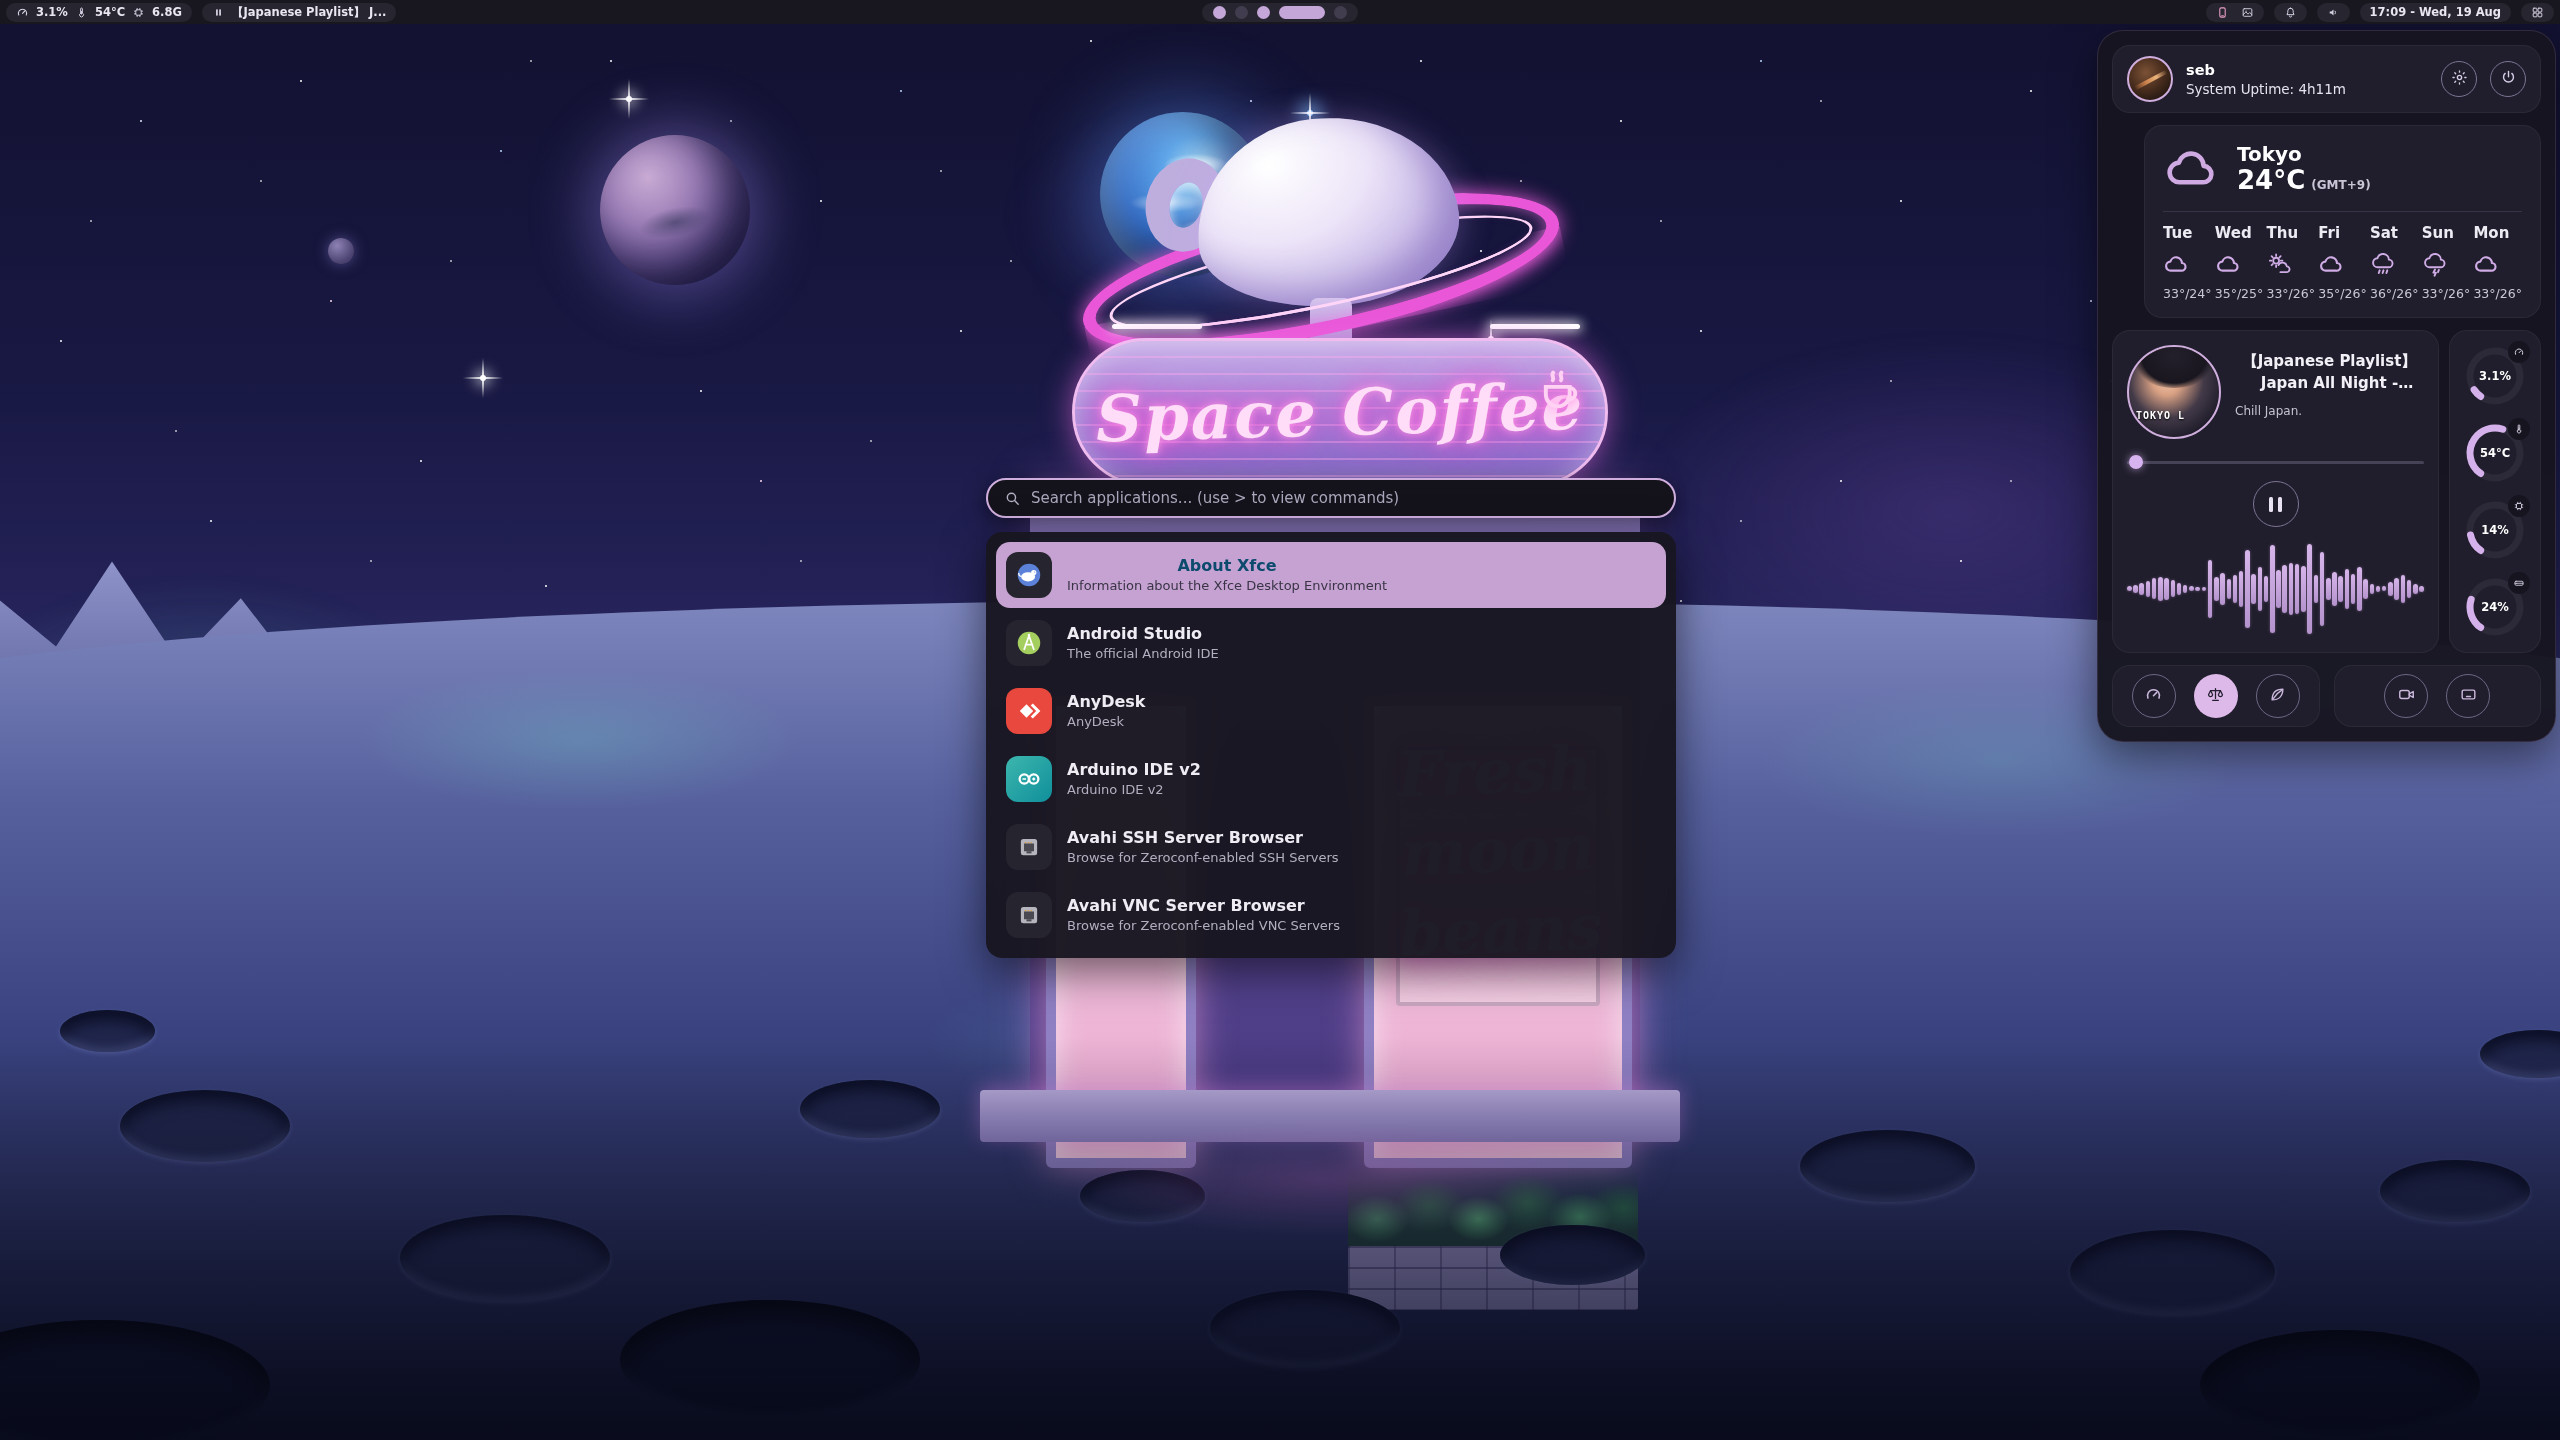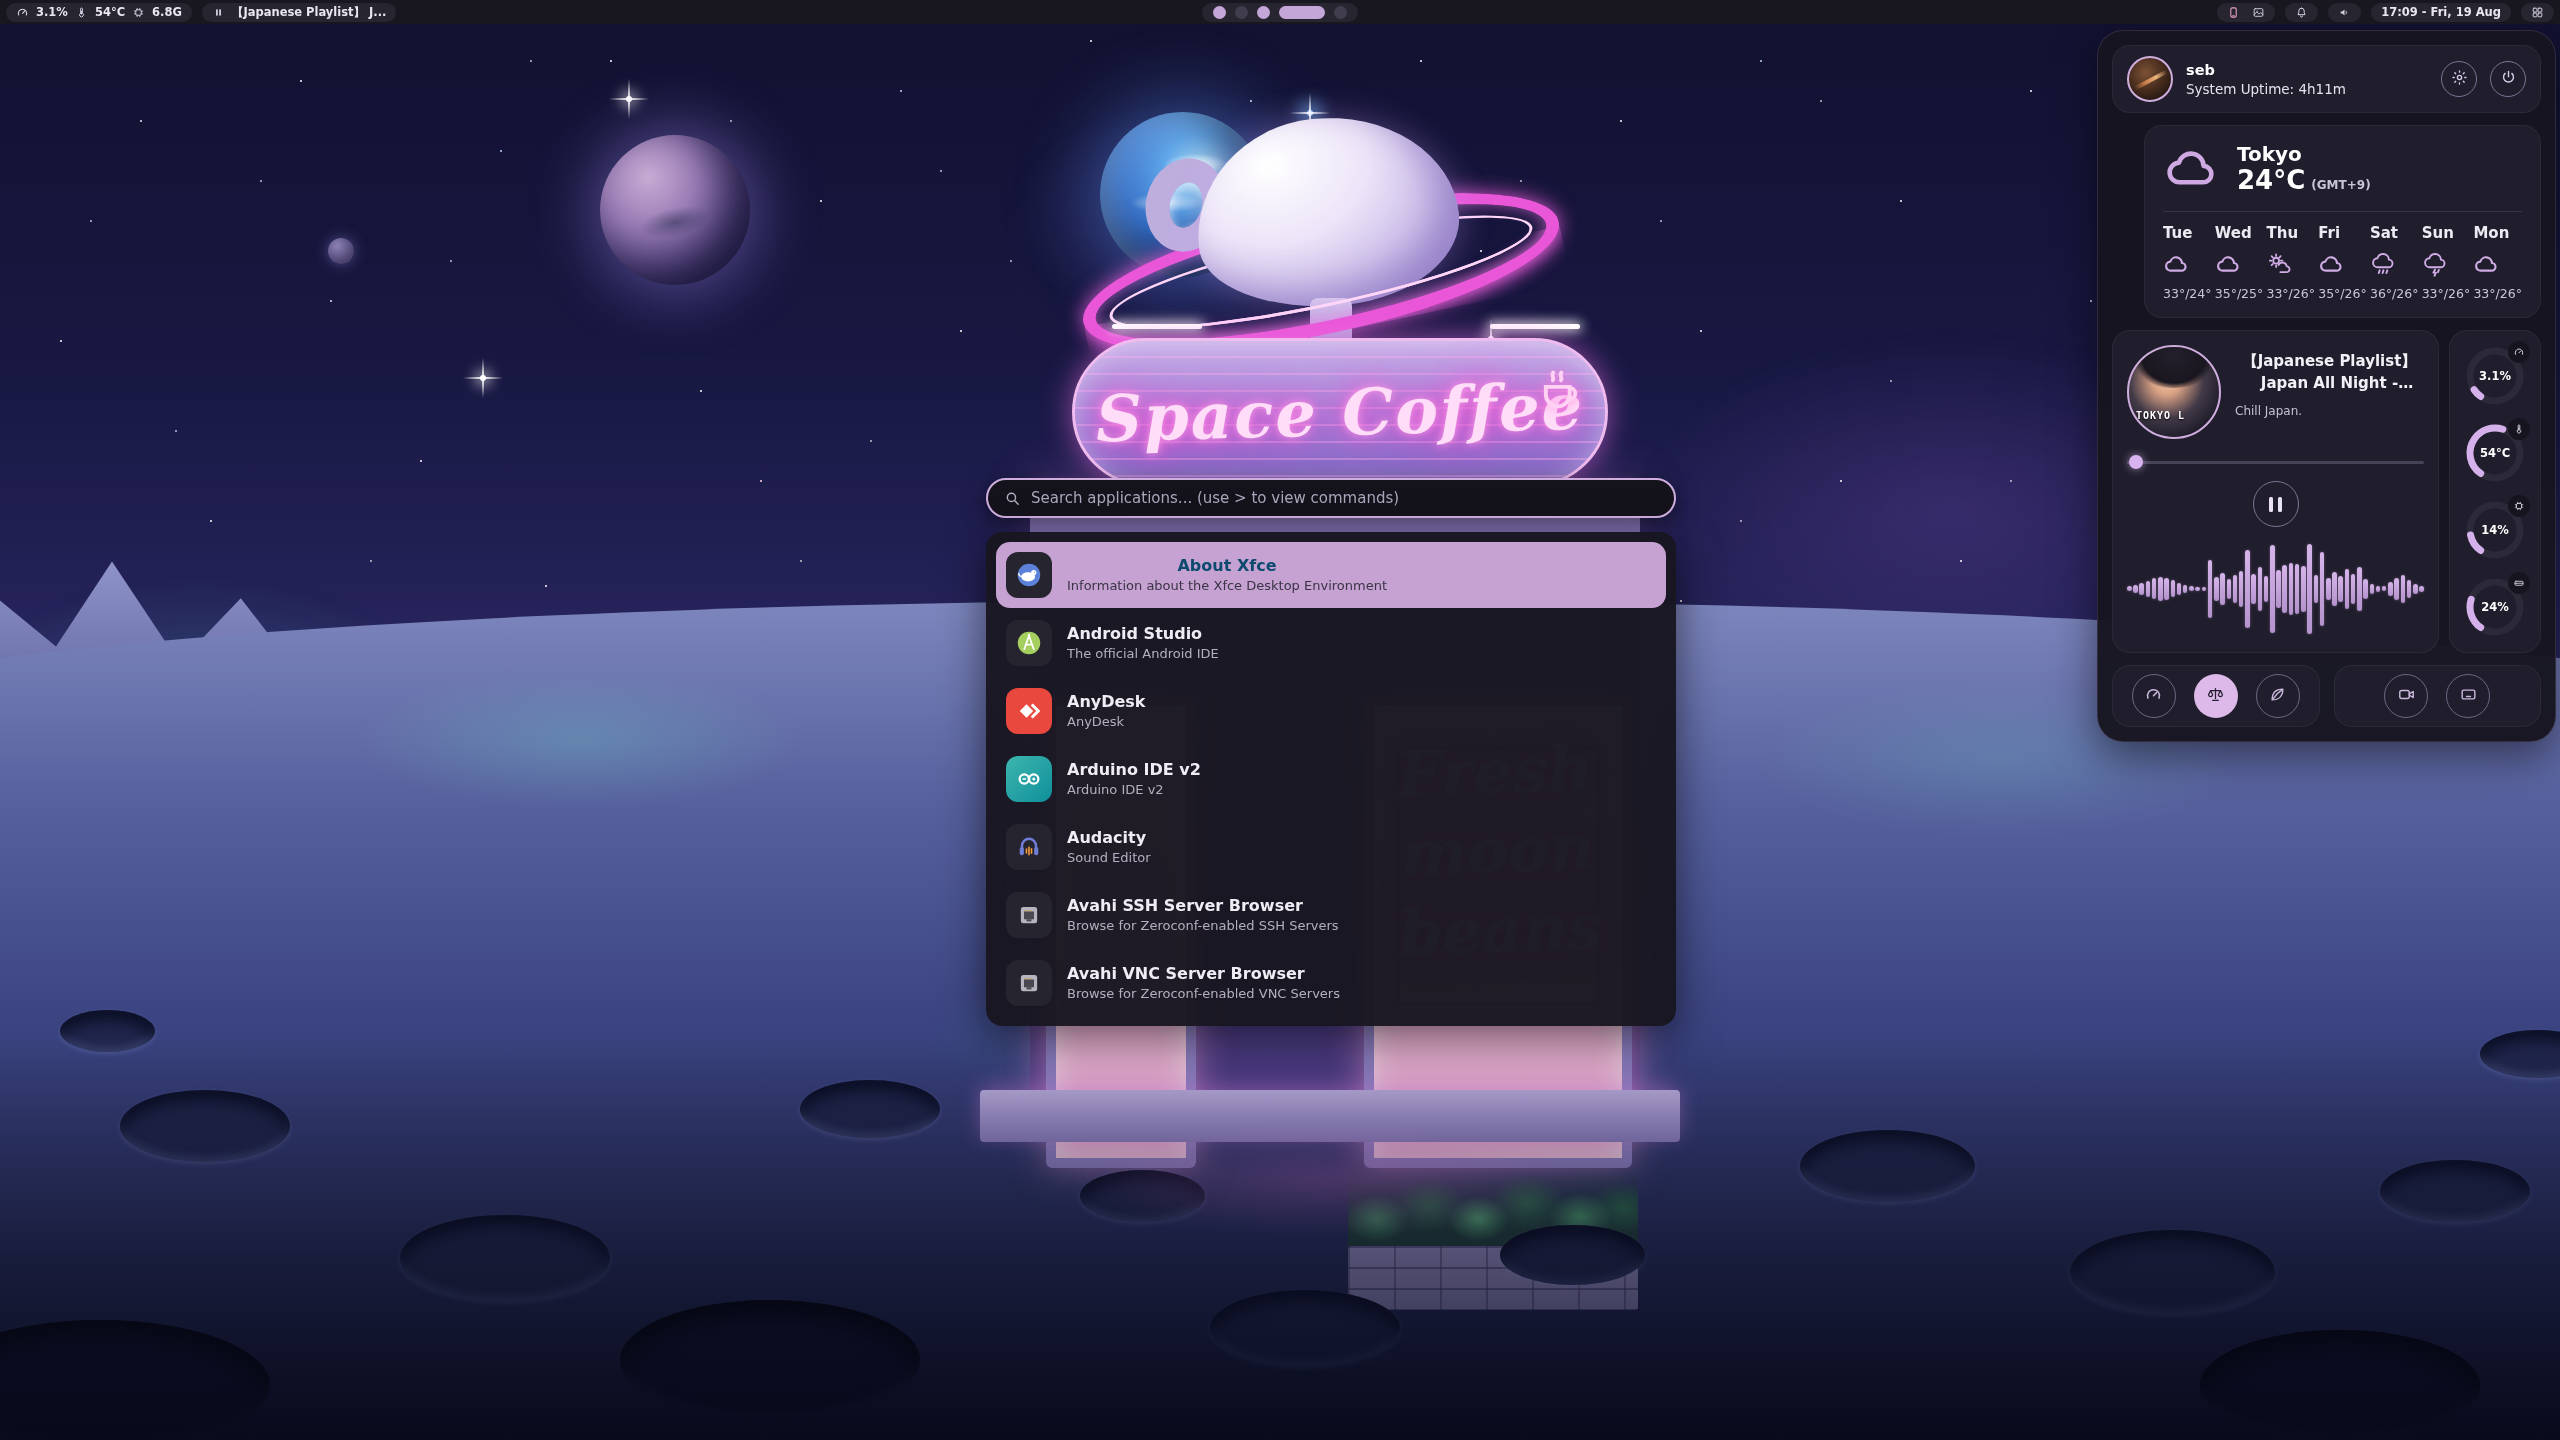--- a/index.html
+++ b/index.html
@@ -392,21 +392,21 @@
       </div>
       <div class="pill">
         <span class="ic">
             <svg viewBox="0 0 24 24" fill="none" stroke="currentColor" stroke-width="1.8" stroke-linecap="round" stroke-linejoin="round">
               <path d="M5 10v4h3l4 3.5v-11L8 10z" fill="currentColor" stroke="none"></path>
               <path d="M15 9.5a4 4 0 0 1 0 5"></path>
             </svg>
           </span>
       </div>
       <div class="pill">
-        <span>17:09 - Fri, 19 Aug</span>
+        <span>17:09 - Wed, 19 Aug</span>
       </div>
       <div class="pill">
         <span class="ic">
             <svg viewBox="0 0 24 24" fill="none" stroke="currentColor" stroke-width="1.8" stroke-linecap="round" stroke-linejoin="round">
               <rect x="4" y="4" width="7" height="7" rx="1.5"></rect>
               <rect x="13" y="4" width="7" height="7" rx="1.5"></rect>
               <rect x="4" y="13" width="7" height="7" rx="1.5"></rect>
               <rect x="13" y="13" width="7" height="7" rx="1.5"></rect>
             </svg>
           </span>
@@ -469,34 +469,20 @@
           <div class="app-icon" style="background:linear-gradient(135deg,#3db6ad,#0f8f9b)">
             <svg viewBox="0 0 24 24">
               <circle cx="8.2" cy="12" r="3.7" stroke="#fff" stroke-width="1.8" fill="none"></circle>
               <circle cx="15.8" cy="12" r="3.7" stroke="#fff" stroke-width="1.8" fill="none"></circle>
               <path d="M6.8 12h2.8M14.6 12h2.4M15.8 10.8v2.4" stroke="#fff" stroke-width="1.2"></path>
             </svg>
           </div>
           <div>
             <div class="app-name">Arduino IDE v2</div>
             <div class="app-desc">Arduino IDE v2</div>
-          </div>
-        </div>
-        <div class="app-row">
-          <div class="app-icon" style="background:#26242f">
-            <svg viewBox="0 0 24 24">
-              <path d="M6.4 13v-2a5.6 5.6 0 0 1 11.2 0v2" stroke="#6f7fd8" stroke-width="1.9" fill="none"></path>
-              <rect x="4.6" y="12" width="3.3" height="6.6" rx="1.6" fill="#6f7fd8"></rect>
-              <rect x="16.1" y="12" width="3.3" height="6.6" rx="1.6" fill="#6f7fd8"></rect>
-              <path d="M10 13.6v3.2M12 12.2v6M14 13.4v3.6" stroke="#f39a3a" stroke-width="1.3" stroke-linecap="round"></path>
-            </svg>
-          </div>
-          <div>
-            <div class="app-name">Audacity</div>
-            <div class="app-desc">Sound Editor</div>
           </div>
         </div>
         <div class="app-row">
           <div class="app-icon" style="background:#26242f">
             <svg viewBox="0 0 24 24">
               <rect x="5.5" y="5.5" width="13" height="13" rx="2" fill="#b6b4bd"></rect>
               <path d="M8.6 8.6h6.8" stroke="#d89a3a" stroke-width="1" stroke-dasharray="1.2 1.1"></path>
               <rect x="8" y="9.2" width="8" height="6.2" fill="#4a4850"></rect>
               <path d="M10 15.4v1.7h4v-1.7z" fill="#4a4850"></path>
             </svg>

